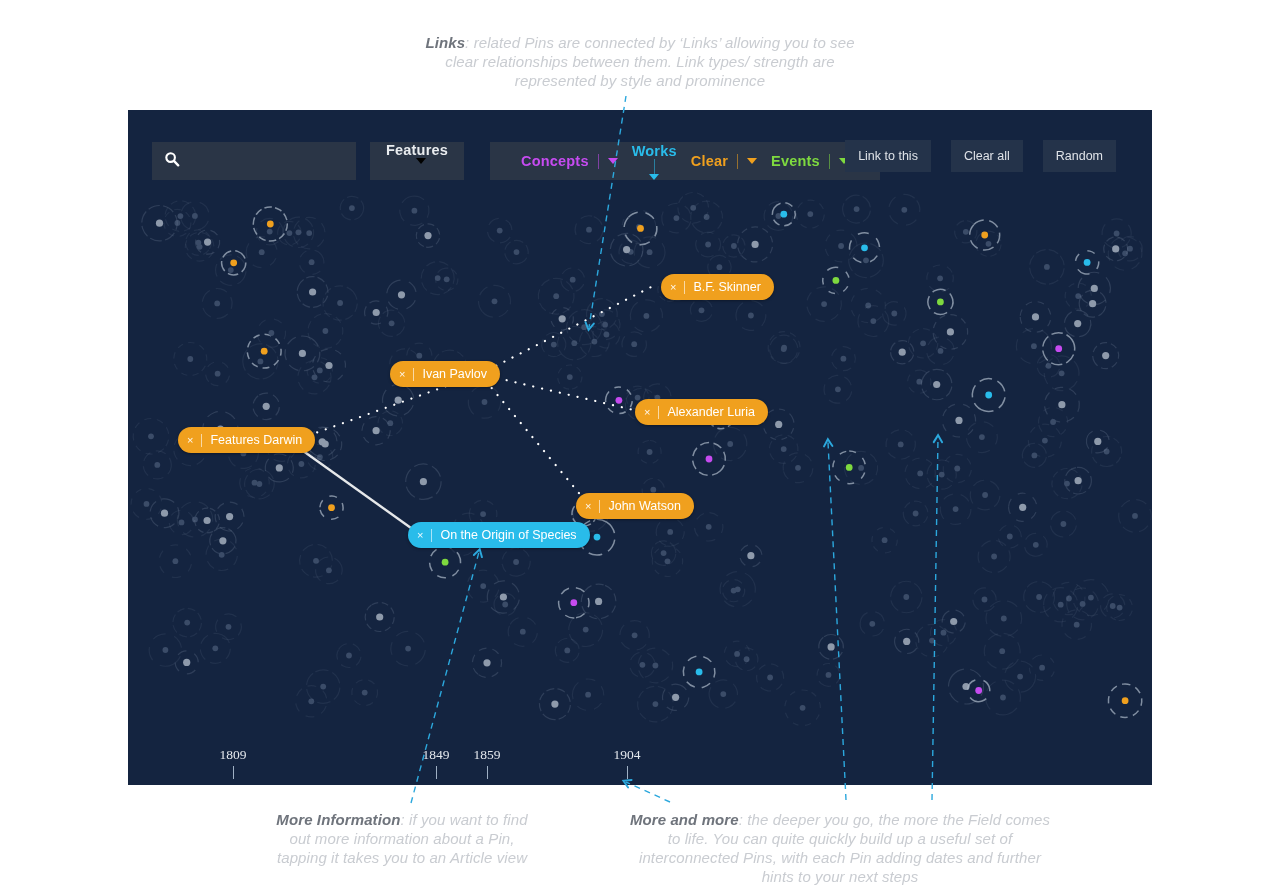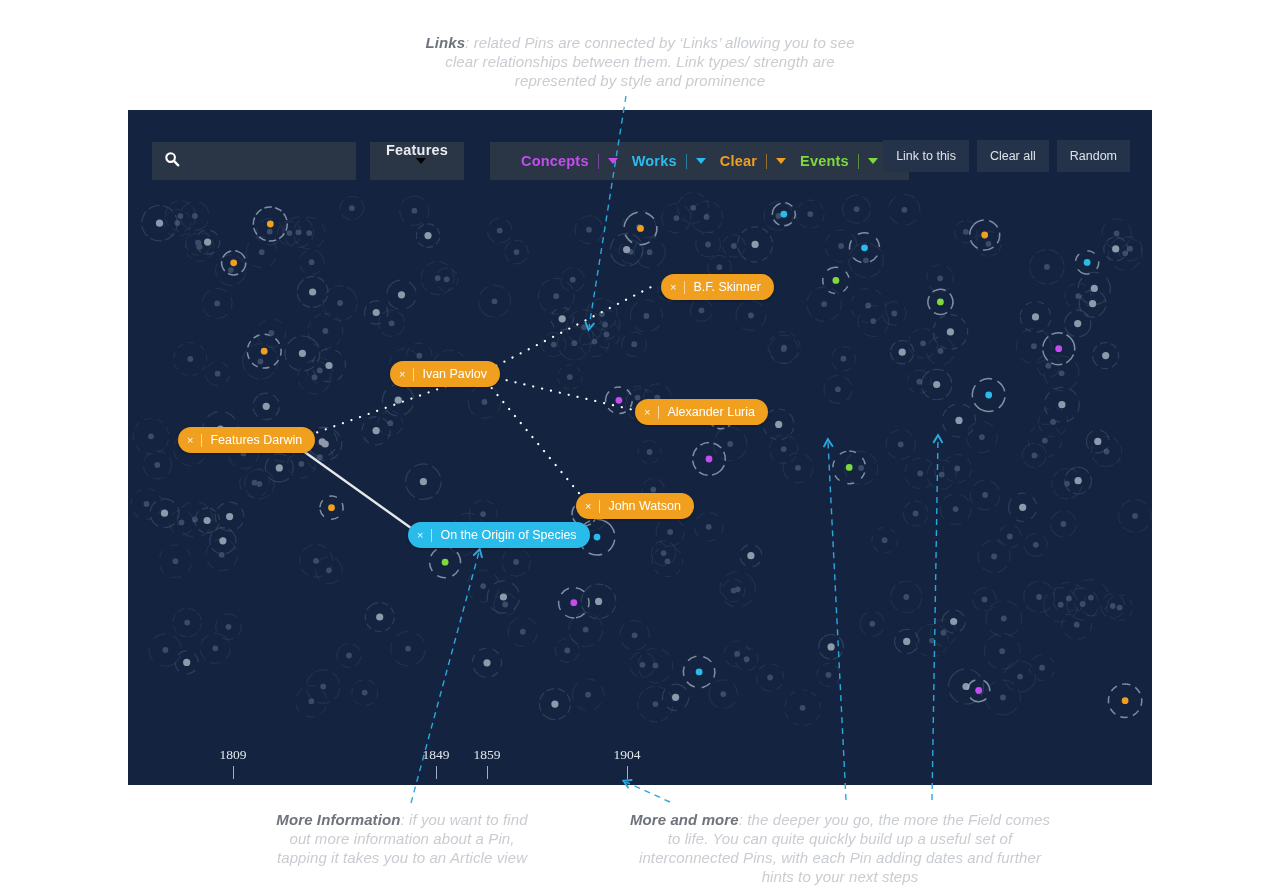--- a/index.html
+++ b/index.html
@@ -50,21 +50,21 @@
   }
   #tb-features .tb-label{color:#e9ecef;}
   .caret{width:0;height:0;border-left:5px solid transparent;border-right:5px solid transparent;
          border-top:6px solid currentColor;margin-left:8px;display:inline-block;}
   .filter{display:flex;align-items:center;}
   .filter + .filter{margin-left:14px;}
   .sep{width:1px;height:15px;background:currentColor;opacity:.55;margin:0 9px;}
   .fcaret{width:0;height:0;border-left:5px solid transparent;border-right:5px solid transparent;
           border-top:6px solid currentColor;}
 
-  .tb-btns{position:absolute;right:22px;top:30px;display:flex;gap:8px;}
+  .tb-btns{position:absolute;right:36px;top:30px;display:flex;gap:20px;}
   .tb-btn{
     background:#24334a;color:#dfe3e8;border:none;height:32px;padding:0 13px;
     font-family:"Liberation Sans",sans-serif;font-size:12.5px;cursor:pointer;
     white-space:nowrap;
   }
 
   
   .pin{
     position:absolute;height:26px;border-radius:13px;display:flex;align-items:center;
     padding:0 13px 0 9px;white-space:nowrap;cursor:pointer;
@@ -651,21 +651,21 @@
       <span class="tb-label">Features</span>
       <span class="caret"></span>
     </div>
 
     <div class="tb-group" id="tb-filters">
       <div class="filter" style="color: rgb(198, 75, 240);">
         <span class="tb-label">Concepts</span>
         <span class="sep"></span>
         <span class="fcaret"></span>
       </div>
-      <div class="filter" style="color: rgb(41, 188, 234);">
+      <div class="filter" style="color: rgb(41, 188, 234); flex-direction: column;">
         <span class="tb-label">Works</span>
         <span class="sep"></span>
         <span class="fcaret"></span>
       </div>
       <div class="filter" style="color: rgb(240, 160, 30);">
         <span class="tb-label">Clear</span>
         <span class="sep"></span>
         <span class="fcaret"></span>
       </div>
       <div class="filter" style="color: rgb(126, 217, 63);">

